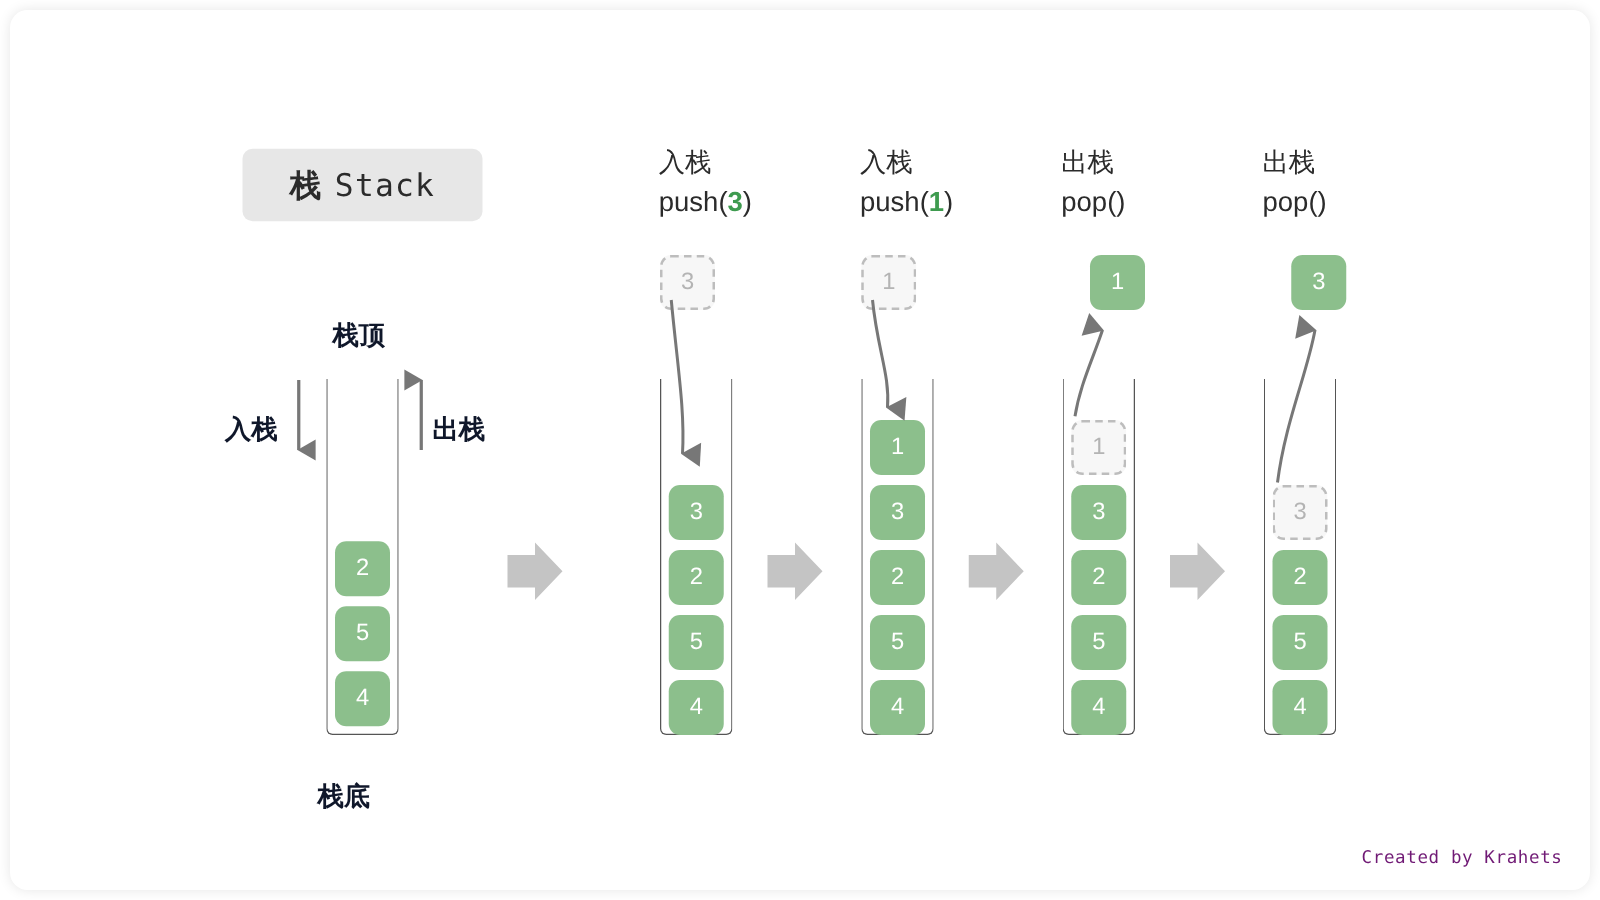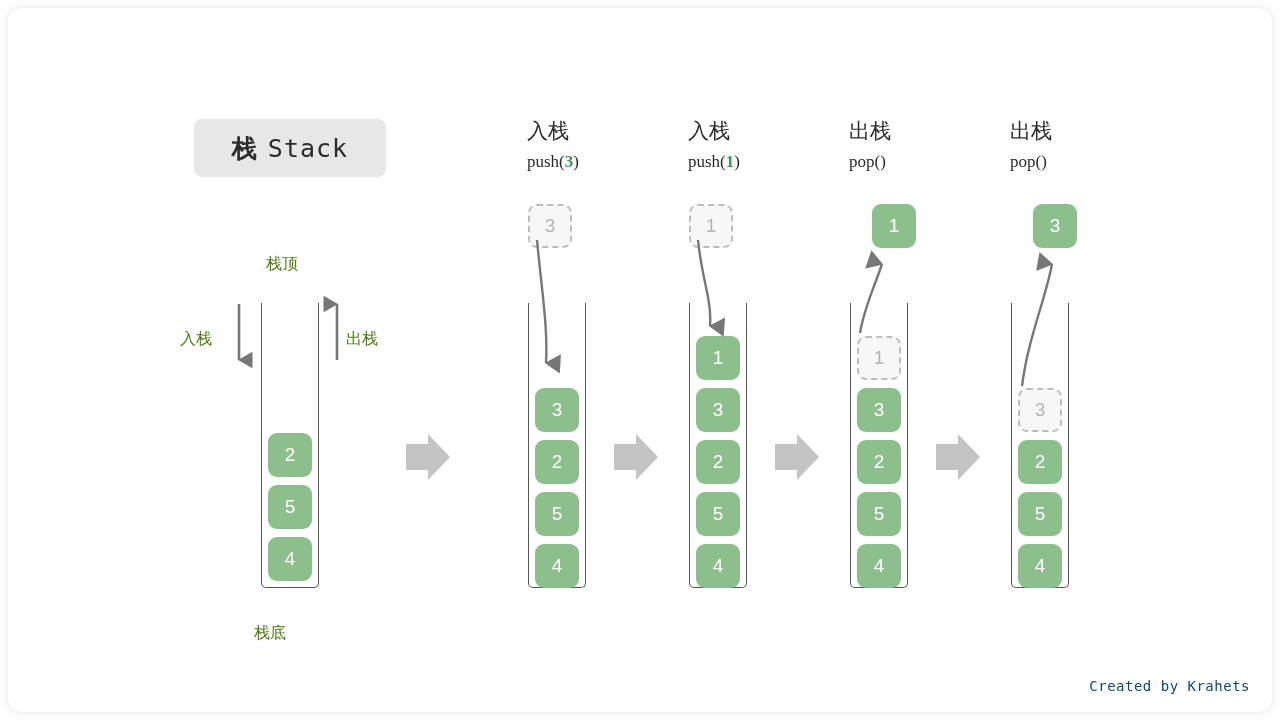--- a/index.html
+++ b/index.html
@@ -49,44 +49,44 @@
     font-family: "DejaVu Sans Mono", "Liberation Mono", monospace;
     font-size: 25px;
     color: #2b2b2b;
     margin-left: 10px;
     letter-spacing: 1px;
   }
 
   
   .cn-label {
     position: absolute;
-    font-size: 16px;
-    font-weight: normal;
-    color: #4d7c0f;
+    font-size: 21px;
+    font-weight: bold;
+    color: #0f172a;
     white-space: nowrap;
   }
 
   
   .stack-col { position: absolute; }
 
   .col-head {
     position: absolute;
     white-space: nowrap;
   }
   .col-head .head-cn {
     display: block;
     font-size: 21px;
     color: #2b2b2b;
     line-height: 30px;
     white-space: nowrap;
   }
   .col-head .head-code {
     display: block;
-    font-family: Liberation Serif, serif;
-    font-size: 17px;
+    font-family: Liberation Sans, sans-serif;
+    font-size: 22px;
     color: #2b2b2b;
     line-height: 32px;
     white-space: nowrap;
   }
   .head-code .arg {
     color: #3e9b4f;
     font-weight: bold;
   }
 
   
@@ -147,21 +147,21 @@
     pointer-events: none;
   }
 
   
   #credit {
     position: absolute;
     right: 22px;
     bottom: 18px;
     font-family: "DejaVu Sans Mono", "Liberation Mono", monospace;
     font-size: 14px;
-    color: #0c4a6e;
+    color: #701a75;
     letter-spacing: 0.5px;
     white-space: nowrap;
   }
 </style>
 </head>
 <body>
 
 <div id="card">
 
   <div id="title-badge">

